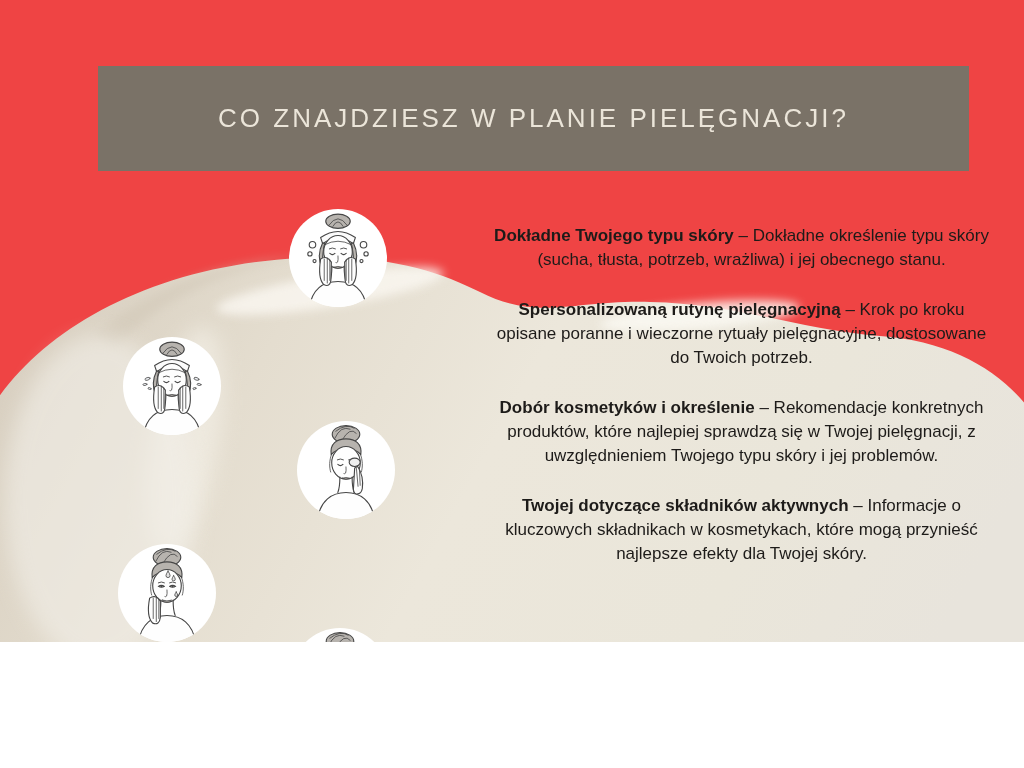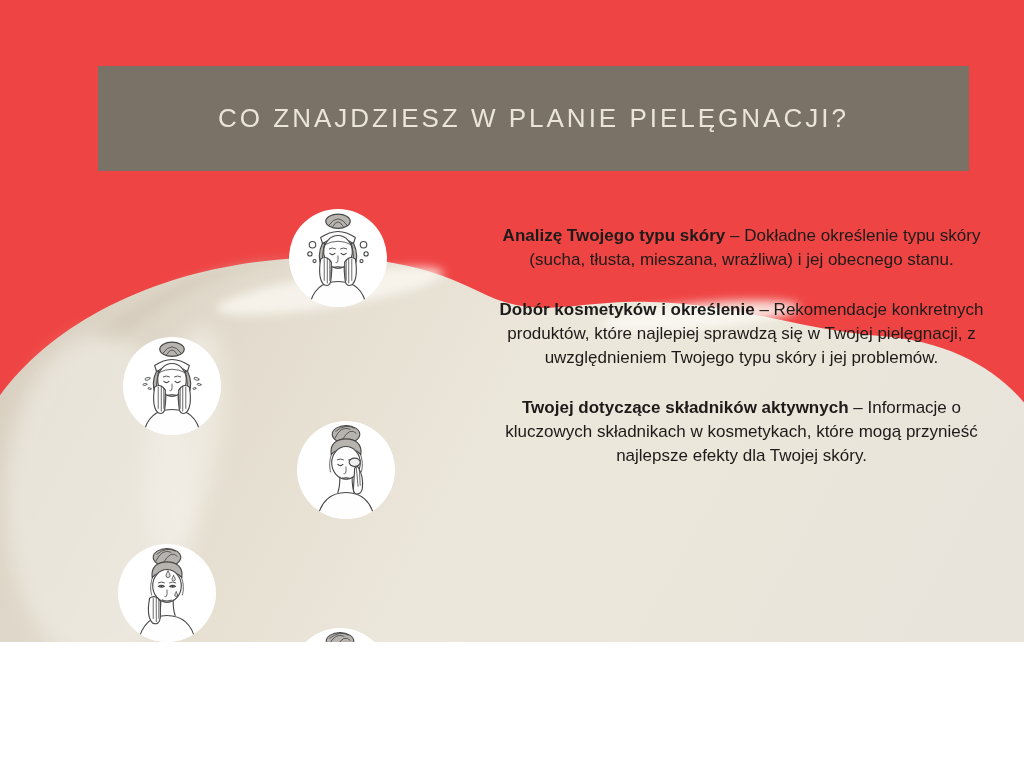--- a/index.html
+++ b/index.html
@@ -197,21 +197,24 @@
         <path d="M 20,96 C 23,78 34,70 48,70 C 62,70 73,78 76,96" fill="#fefefe"></path>
         <ellipse cx="41" cy="52.5" rx="5.4" ry="4.6" fill="#efefef"></ellipse>
         <path d="M 33.5,57 Q 30.5,72 37,78 Q 43.5,80.5 44.5,72.5 L 44.5,58.5 Q 40,52 33.5,57 Z" fill="#fefefe"></path>
         <path d="M 37,56.5 L 37,75 M 40,55.5 L 40.5,77.5" stroke-width="0.8"></path>
       </g>
     </svg>
   </div>
 
   <div class="items">
     <div class="item">
-      <p><strong>Analizę Twojego typu skóry</strong> <span>– Dokładne określenie typu skóry (sucha, tłusta, mieszana, wrażliwa) i jej obecnego stanu.</span></p>
+      <p><strong>Dokładne Twojego typu skóry</strong> <span>– Dokładne określenie typu skóry (sucha, tłusta, potrzeb, wrażliwa) i jej obecnego stanu.</span></p>
+    </div>
+    <div class="item">
+      <p><strong>Spersonalizowaną rutynę pielęgnacyjną</strong> <span>– Krok po kroku opisane poranne i wieczorne rytuały pielęgnacyjne, dostosowane do Twoich potrzeb.</span></p>
     </div>
     <div class="item">
       <p><strong>Dobór kosmetyków i określenie</strong> <span>– Rekomendacje konkretnych produktów, które najlepiej sprawdzą się w Twojej pielęgnacji, z uwzględnieniem Twojego typu skóry i jej problemów.</span></p>
     </div>
     <div class="item">
       <p><strong>Twojej dotyczące składników aktywnych</strong> <span>– Informacje o kluczowych składnikach w kosmetykach, które mogą przynieść najlepsze efekty dla Twojej skóry.</span></p>
     </div>
   </div>
 
 </div>

